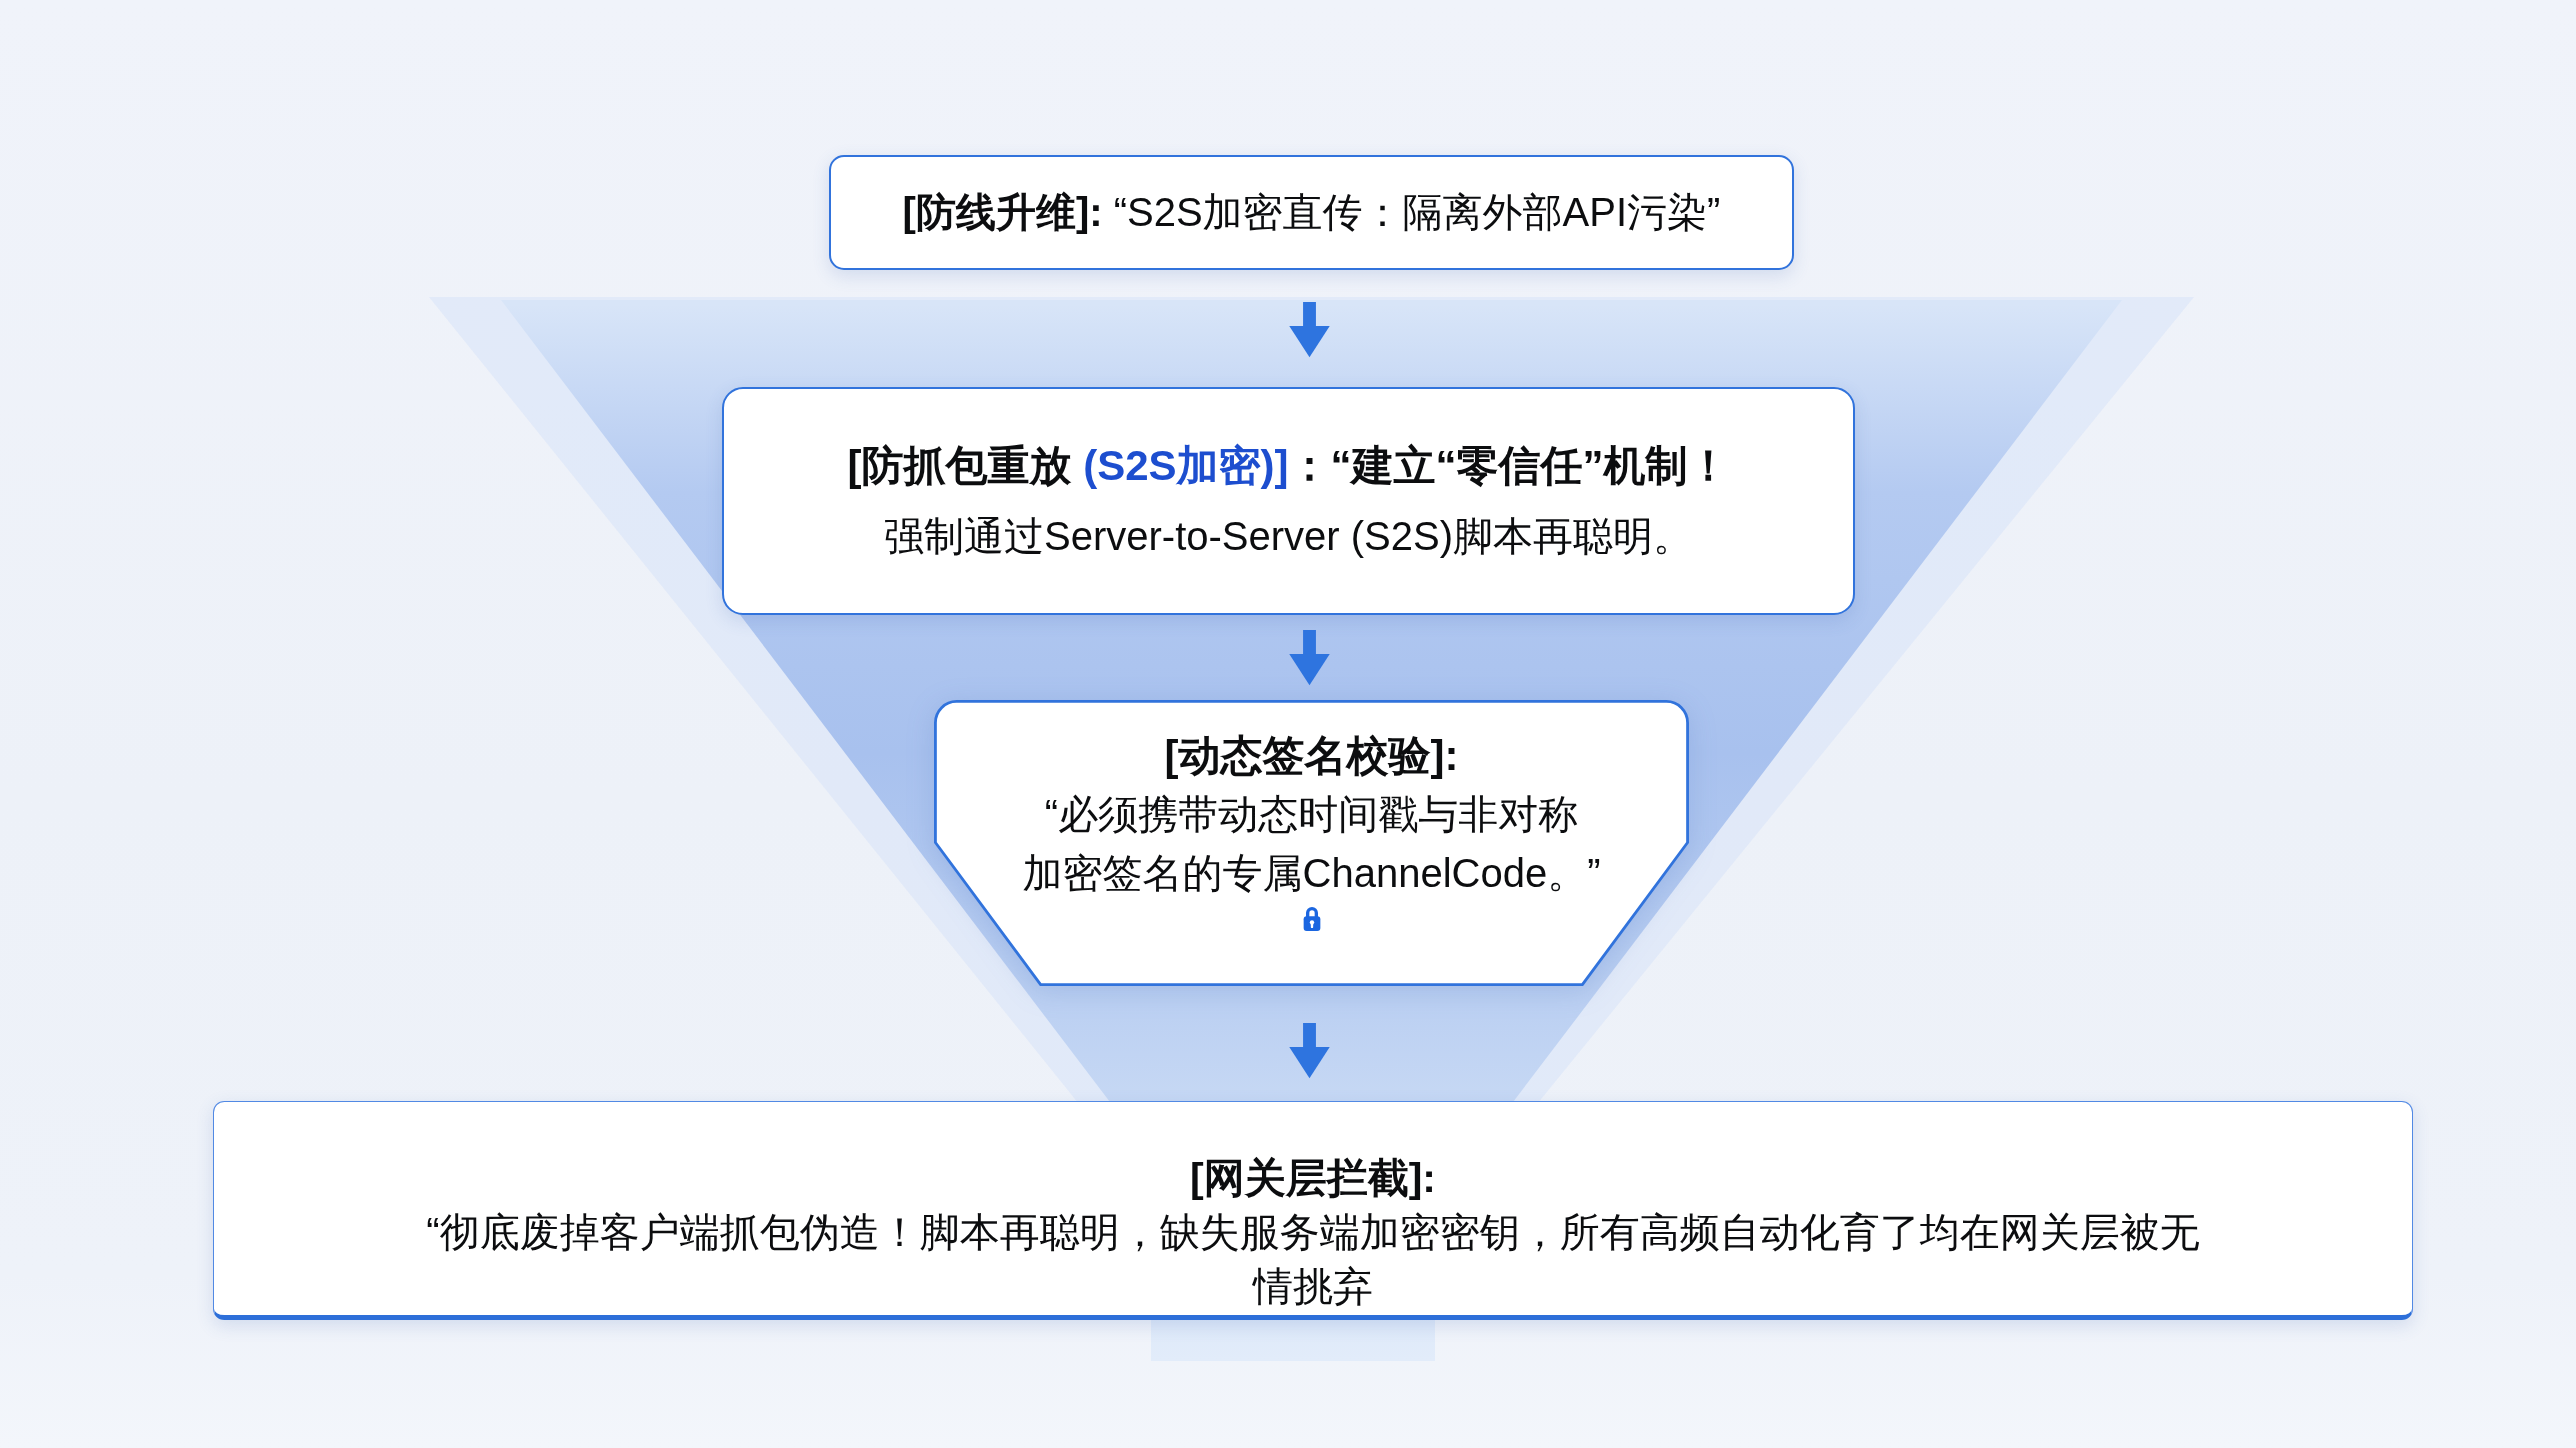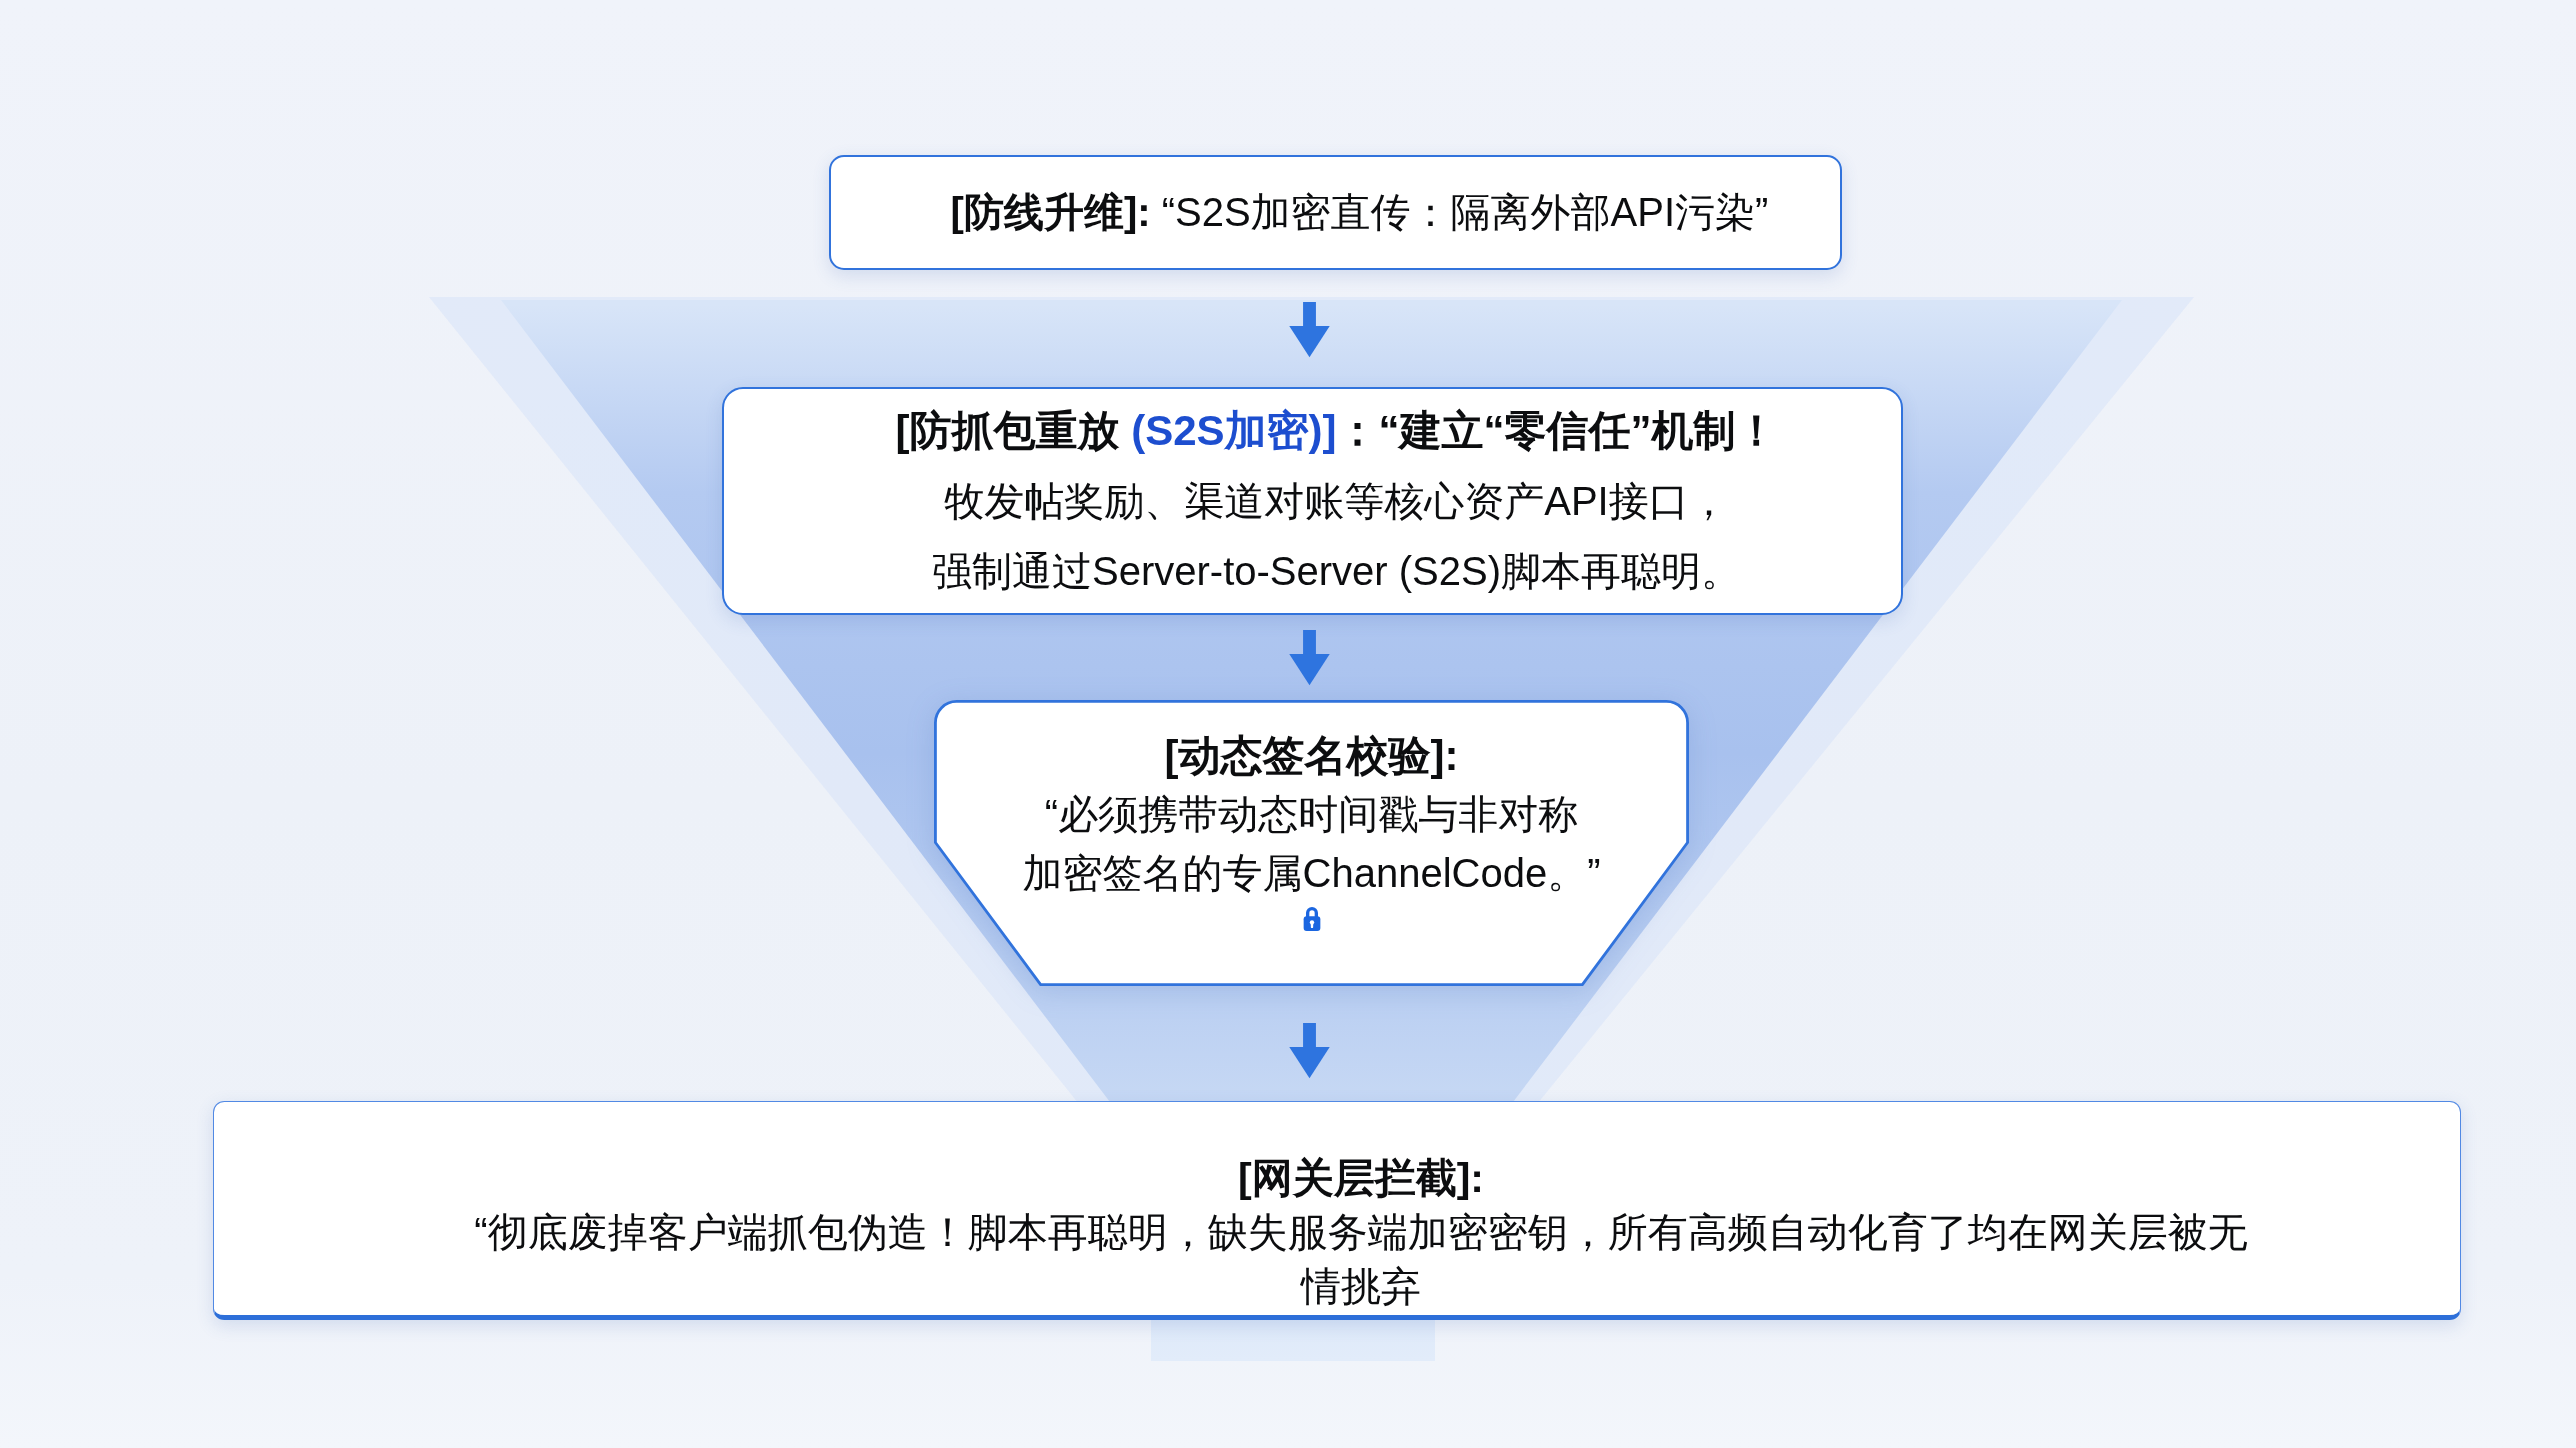--- a/index.html
+++ b/index.html
@@ -28,21 +28,20 @@
     position:absolute;left:1151px;top:1106px;width:284px;height:255px;
     background:linear-gradient(180deg,#c9daf5,#d9e6f8 60%,#e2ecfa 100%);
   }
   
   .box{
     position:absolute;background:#fff;
     border:2.8px solid var(--border-blue,#3173dc);
     box-shadow:0 5.7px 17px rgba(60,100,180,.16);
     display:flex;flex-direction:column;justify-content:center;
     text-align:center;
-    padding-left:48px;
   }
   .box .line{white-space:nowrap;}
   .b{font-weight:700;}
   .blue{color:var(--inline-blue,#1d4ecf);}
   #box1{left:829px;top:155px;width:961px;height:111px;border-radius:15px;border-width:2.4px;font-size:40px;}
   #box2{left:722px;top:387px;width:1129px;height:224px;border-radius:21px;font-size:40px;}
   #box2 .line{line-height:70px;}
   #box2 .title{font-size:42px;}
   #box4{left:213px;top:1101px;width:2198px;height:213px;border-radius:11.3px;
         border-width:1.9px;border-color:#5189e4;border-bottom:5.7px solid var(--deep-blue,#2d6fd9);
@@ -81,21 +80,20 @@
     <div class="line"><span class="b">[防线升维]:</span><span> “S2S加密直传：隔离外部API污染”</span></div>
   </div>
 
   <svg class="arrow" id="arrow1" viewBox="0 0 48 62" aria-hidden="true">
     <rect x="17" y="0" width="14" height="30" fill="currentColor"></rect>
     <path d="M2 26 H46 L24 60 Z" fill="currentColor"></path>
   </svg>
 
   <div class="box" id="box2">
     <div class="line title b"><span>[防抓包重放 </span><span class="blue">(S2S加密)]</span><span>：“建立“零信任”机制！</span></div>
-    <div class="line">牧发帖奖励、渠道对账等核心资产API接口，</div>
     <div class="line">强制通过Server-to-Server (S2S)脚本再聪明。</div>
   </div>
 
   <svg class="arrow" id="arrow2" viewBox="0 0 48 62" aria-hidden="true">
     <rect x="17" y="0" width="14" height="30" fill="currentColor"></rect>
     <path d="M2 26 H46 L24 60 Z" fill="currentColor"></path>
   </svg>
 
   <div id="box3">
     <svg class="shape" viewBox="0 0 800 303" aria-hidden="true">

